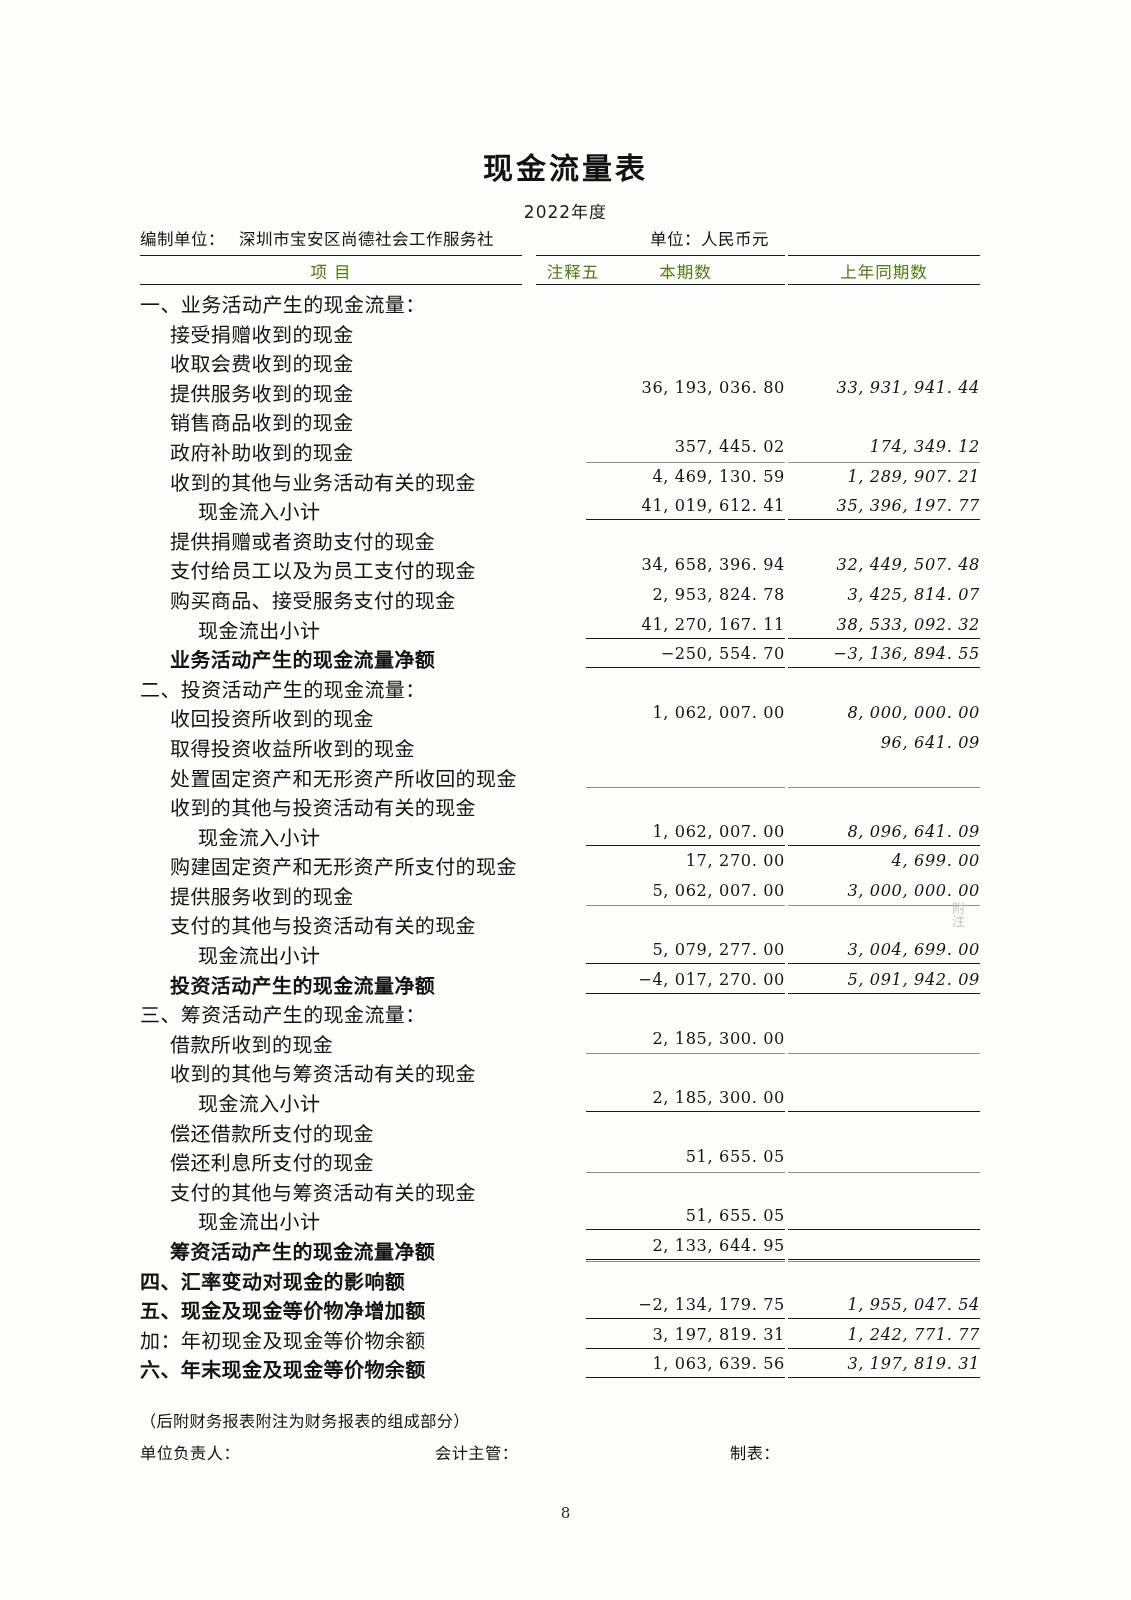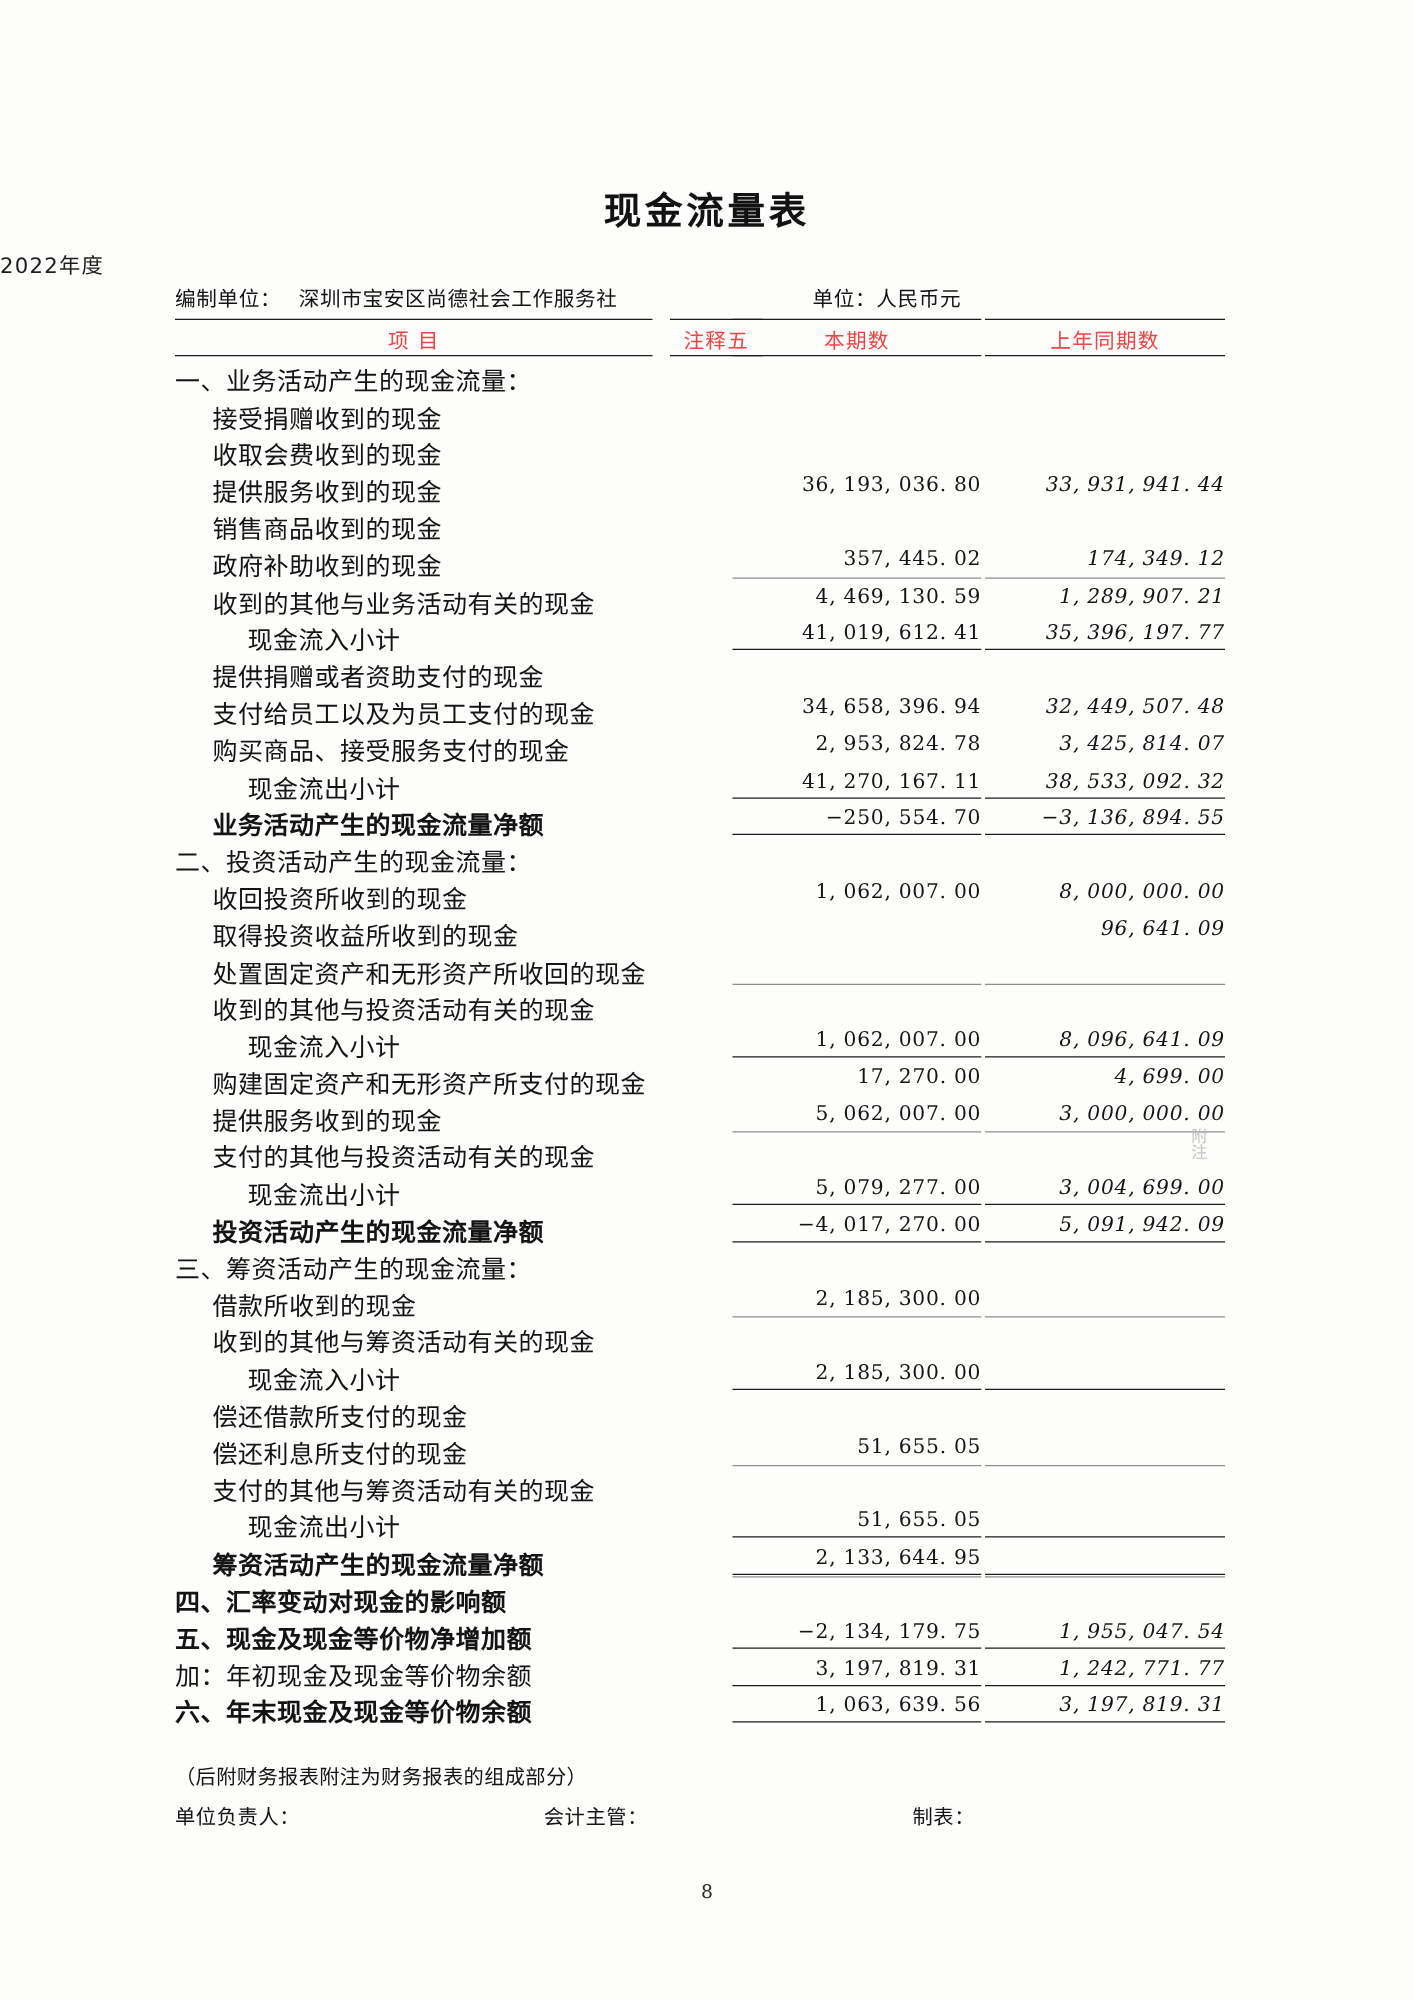--- a/index.html
+++ b/index.html
@@ -42,21 +42,21 @@
     font-size: 30px;
     font-weight: 700;
     letter-spacing: 3px;
     color: #121212;
   }
   .doc-subtitle {
     position: absolute;
     left: 0;
     top: 186px;
     width: 1131px;
-    text-align: left;
+    text-align: center;
     font-size: 17px;
     font-weight: 400;
     letter-spacing: 1px;
     color: #1d1d1d;
   }
 
   
   .meta-row {
     position: absolute;
     left: 140px;
@@ -100,21 +100,21 @@
     height: 0;
     border-top: 1.6px solid #1a1a1a;
   }
 
   .hd-col {
     position: absolute;
     top: 4px;
     font-size: 16.5px;
     font-weight: 400;
     text-align: center;
-    color: #ef4444;
+    color: #4d7c0f;
     letter-spacing: 1px;
   }
 
   
   
 
   .row {
     position: relative;
     height: 29.6px;
   }

